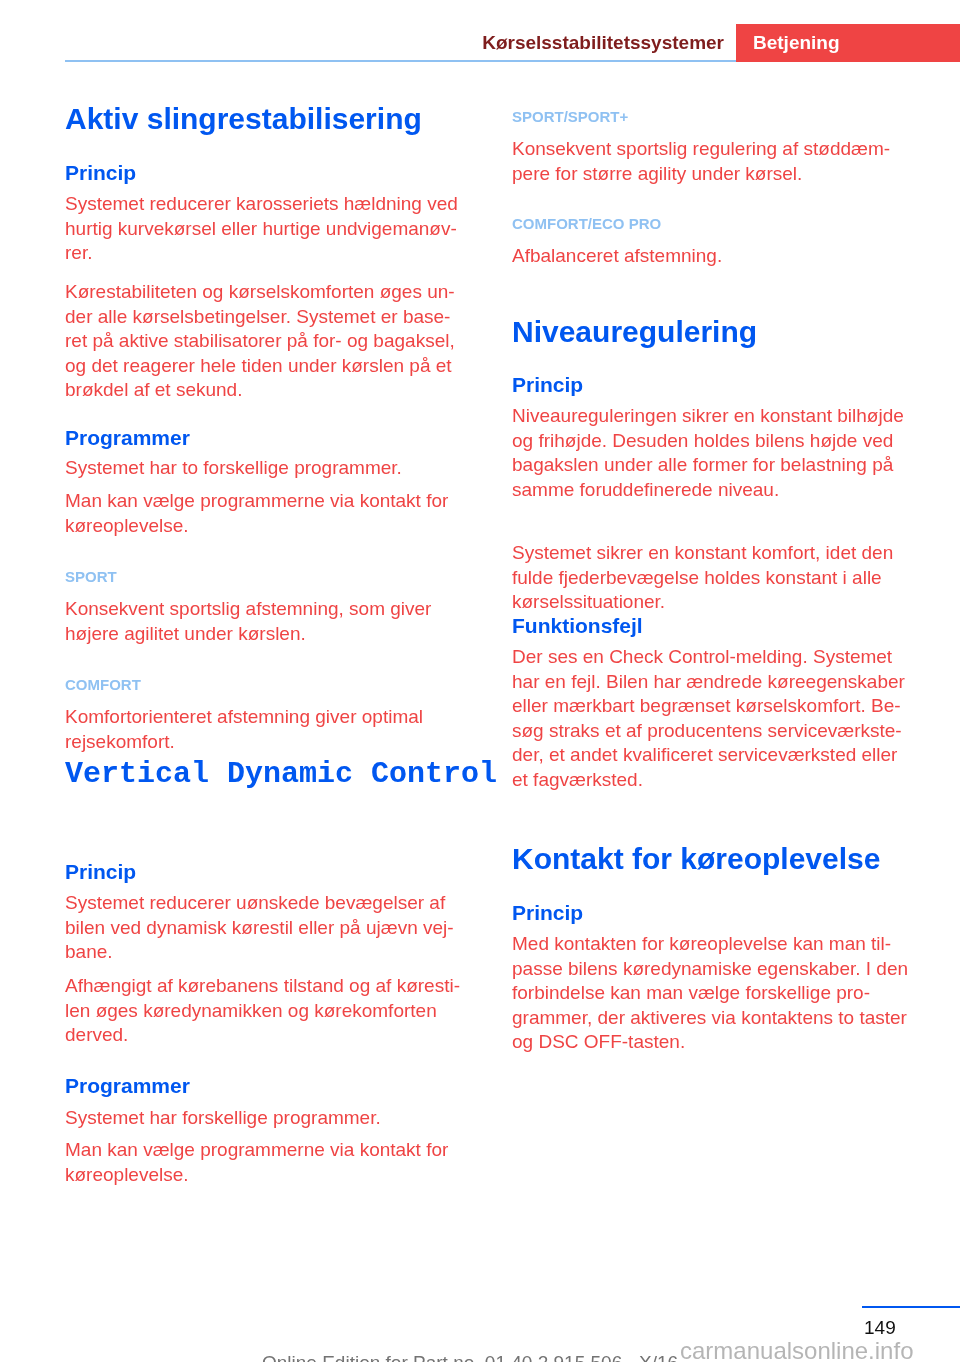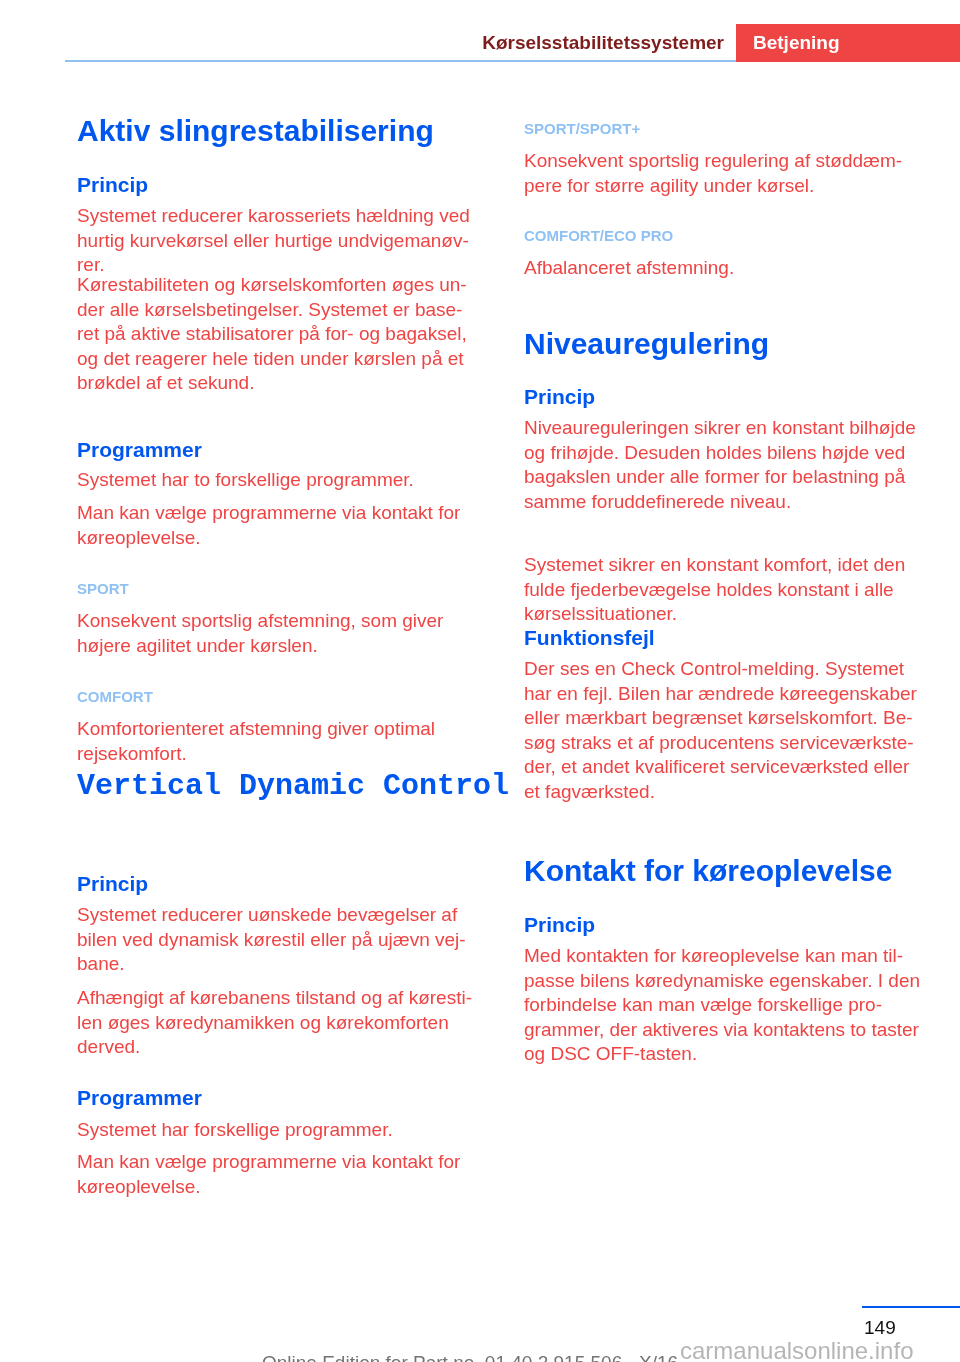--- a/index.html
+++ b/index.html
@@ -5,21 +5,21 @@
   html, body { margin: 0; padding: 0; background: #ffffff; }
   body { width: 960px; height: 1362px; position: relative; overflow: hidden;
          font-family: "Liberation Sans", sans-serif; color: #111111; }
   .hdr-line { position: absolute; left: 65px; top: 60px; width: 895px; height: 2px; background: #8fc1f2; }
   .hdr-section { position: absolute; left: 462px; top: 29px; width: 262px; text-align: right;
                  font-size: 19px; font-weight: bold; color: #7f1d1d; line-height: 28px; }
   .hdr-tab { position: absolute; left: 736px; top: 24px; width: 224px; height: 38px; background: #ef4444; }
   .hdr-tab span { position: absolute; left: 17px; top: 5px; font-size: 19px; font-weight: bold; color: #ffffff; line-height: 28px; }
 
   .col { position: absolute; top: 0; }
-  .blk { position: absolute; margin: 12px; }
+  .blk { position: absolute; margin: 0; }
   .h1 { font-size: 30px; font-weight: bold; color: #0057f0; line-height: 36px; white-space: nowrap; }
   .h2 { font-size: 21px; font-weight: bold; color: #0057f0; line-height: 26px; white-space: nowrap; }
   .h3 { font-size: 15px; font-weight: bold; color: #8fc1f2; line-height: 26px; white-space: nowrap; }
   .p  { font-size: 19px; line-height: 24.5px; color: #ef4444; white-space: pre-line; }
 
   .page-line { position: absolute; left: 862px; top: 1306px; width: 98px; height: 2px; background: #0057f0; }
   .page-num { position: absolute; left: 864px; top: 1316px; font-size: 19px; line-height: 24px; color: #111111; }
   .footer { position: absolute; left: 262px; top: 1334px; font-size: 19px; line-height: 24px; color: #737373; white-space: nowrap; margin-top: 17px; }
   .watermark { position: absolute; left: 680px; top: 1338px; font-size: 24px; line-height: 26px; color: rgba(120,120,120,0.55); white-space: nowrap; }
 </style>
@@ -31,21 +31,21 @@
 <div class="hdr-tab">
   <span>Betjening</span>
 </div>
 
 <div class="col" style="left:65px; width:420px;">
   <div class="blk h1" style="top:101px;">Aktiv slingrestabilisering</div>
   <div class="blk h2" style="top:160px;">Princip</div>
   <p class="blk p" style="top:192px; width:420px;">Systemet reducerer karosseriets hældning ved
 hurtig kurvekørsel eller hurtige undvigemanøv-
 rer.</p>
-  <p class="blk p" style="top:261px; width:420px;">Kørestabiliteten og kørselskomforten øges un-
+  <p class="blk p" style="top:280px; width:420px;">Kørestabiliteten og kørselskomforten øges un-
 der alle kørselsbetingelser. Systemet er base-
 ret på aktive stabilisatorer på for- og bagaksel,
 og det reagerer hele tiden under kørslen på et
 brøkdel af et sekund.</p>
   <div class="blk h2" style="top:425px;">Programmer</div>
   <p class="blk p" style="top:456px; width:420px;">Systemet har to forskellige programmer.</p>
   <p class="blk p" style="top:489px; width:420px;">Man kan vælge programmerne via kontakt for
 køreoplevelse.</p>
   <div class="blk h3" style="top:564px;">SPORT</div>
   <p class="blk p" style="top:597px; width:420px;">Konsekvent sportslig afstemning, som giver

